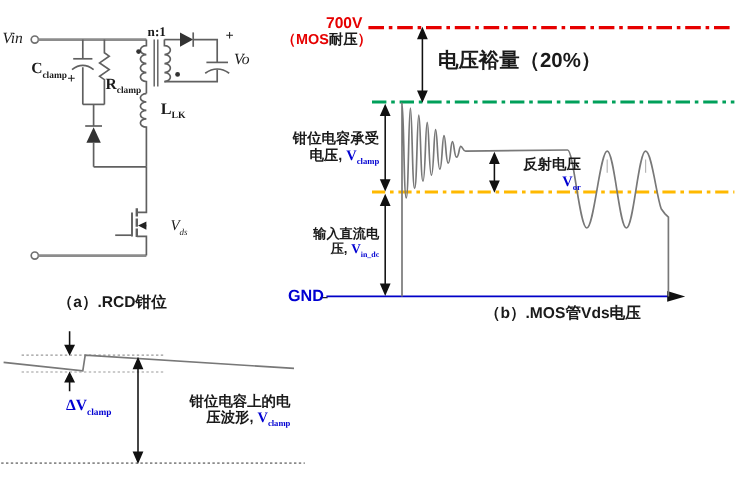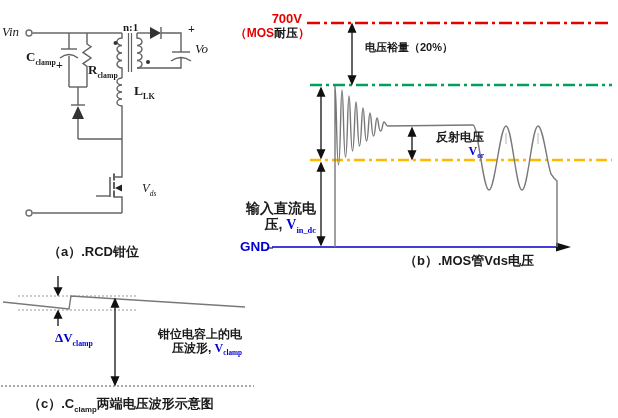--- a/index.html
+++ b/index.html
@@ -114,32 +114,35 @@
   <div class="lbl serif bold" style="left:88px;top:63px;font-size:13px;"><span>R</span><sub>clamp</sub></div>
   <div class="lbl serif bold" style="left:123px;top:21px;font-size:11px;text-align:center;"><span>n:1</span></div>
   <div class="lbl serif bold" style="left:134px;top:83px;font-size:13.5px;"><span>L</span><sub>LK</sub></div>
   <div class="lbl serif bold" style="left:188px;top:23px;font-size:12px;"><span>+</span></div>
   <div class="lbl serif it" style="left:195px;top:42px;font-size:13px;"><span>Vo</span></div>
   <div class="lbl serif it" style="left:142px;top:181px;font-size:12.5px;"><span>V</span><sub>ds</sub></div>
   <div class="lbl bold" style="left:48px;top:245px;font-size:13px;"><span>（a）.RCD钳位</span></div>
 
   <div class="lbl bold red ctr" style="left:230px;top:12px;width:72px;font-size:13px;"><span>700V</span></div>
   <div class="lbl bold ctr" style="left:222px;top:27px;width:88px;font-size:12px;"><span class="red">（MOS</span><span>耐压</span><span class="red">）</span></div>
-  <div class="lbl bold" style="left:365px;top:41px;font-size:11px;"><span>电压裕量（20%）</span></div>
+  <div class="lbl bold" style="left:365px;top:41px;font-size:17px;"><span>电压裕量（20%）</span></div>
+  <div class="lbl bold ctr" style="left:232px;top:109px;width:84px;font-size:12px;">
+    <span>钳位电容承受</span><br>
+    <span>电压, </span><span class="blue serif"><span>V</span><sub>clamp</sub></span>
+  </div>
   <div class="lbl bold ctr" style="left:418px;top:131px;width:66px;font-size:12px;">
     <span>反射电压</span><br>
     <span class="blue serif"><span>V</span><sub>or</sub></span>
   </div>
-  <div class="lbl bold ctr" style="left:232px;top:189px;width:84px;font-size:14px;margin-top:11px;">
+  <div class="lbl bold ctr" style="left:232px;top:189px;width:84px;font-size:11px;">
     <span>输入直流电</span><br>
     <span>压, </span><span class="blue serif"><span>V</span><sub>in_dc</sub></span>
   </div>
   <div class="lbl bold blue" style="left:240px;top:239px;font-size:13.5px;"><span>GND</span></div>
   <div class="lbl bold" style="left:368px;top:254px;font-size:13px;margin-left:36px;"><span>（b）.MOS管Vds电压</span></div>
 
   <div class="lbl bold blue serif" style="left:35px;top:331px;font-size:13px;margin-left:20px;"><span>ΔV</span><sub>clamp</sub></div>
   <div class="lbl bold ctr" style="left:130px;top:328px;width:112px;font-size:12px;">
     <span>钳位电容上的电</span><br>
     <span>压波形, </span><span class="blue serif"><span>V</span><sub>clamp</sub></span>
   </div>
-  <div class="lbl bold" style="left:28px;top:397px;font-size:13px;"><span>（c）.C</span><sub>clamp</sub><span>两端电压波形示意图</span></div>
 
 </div>
 
 </body></html>

